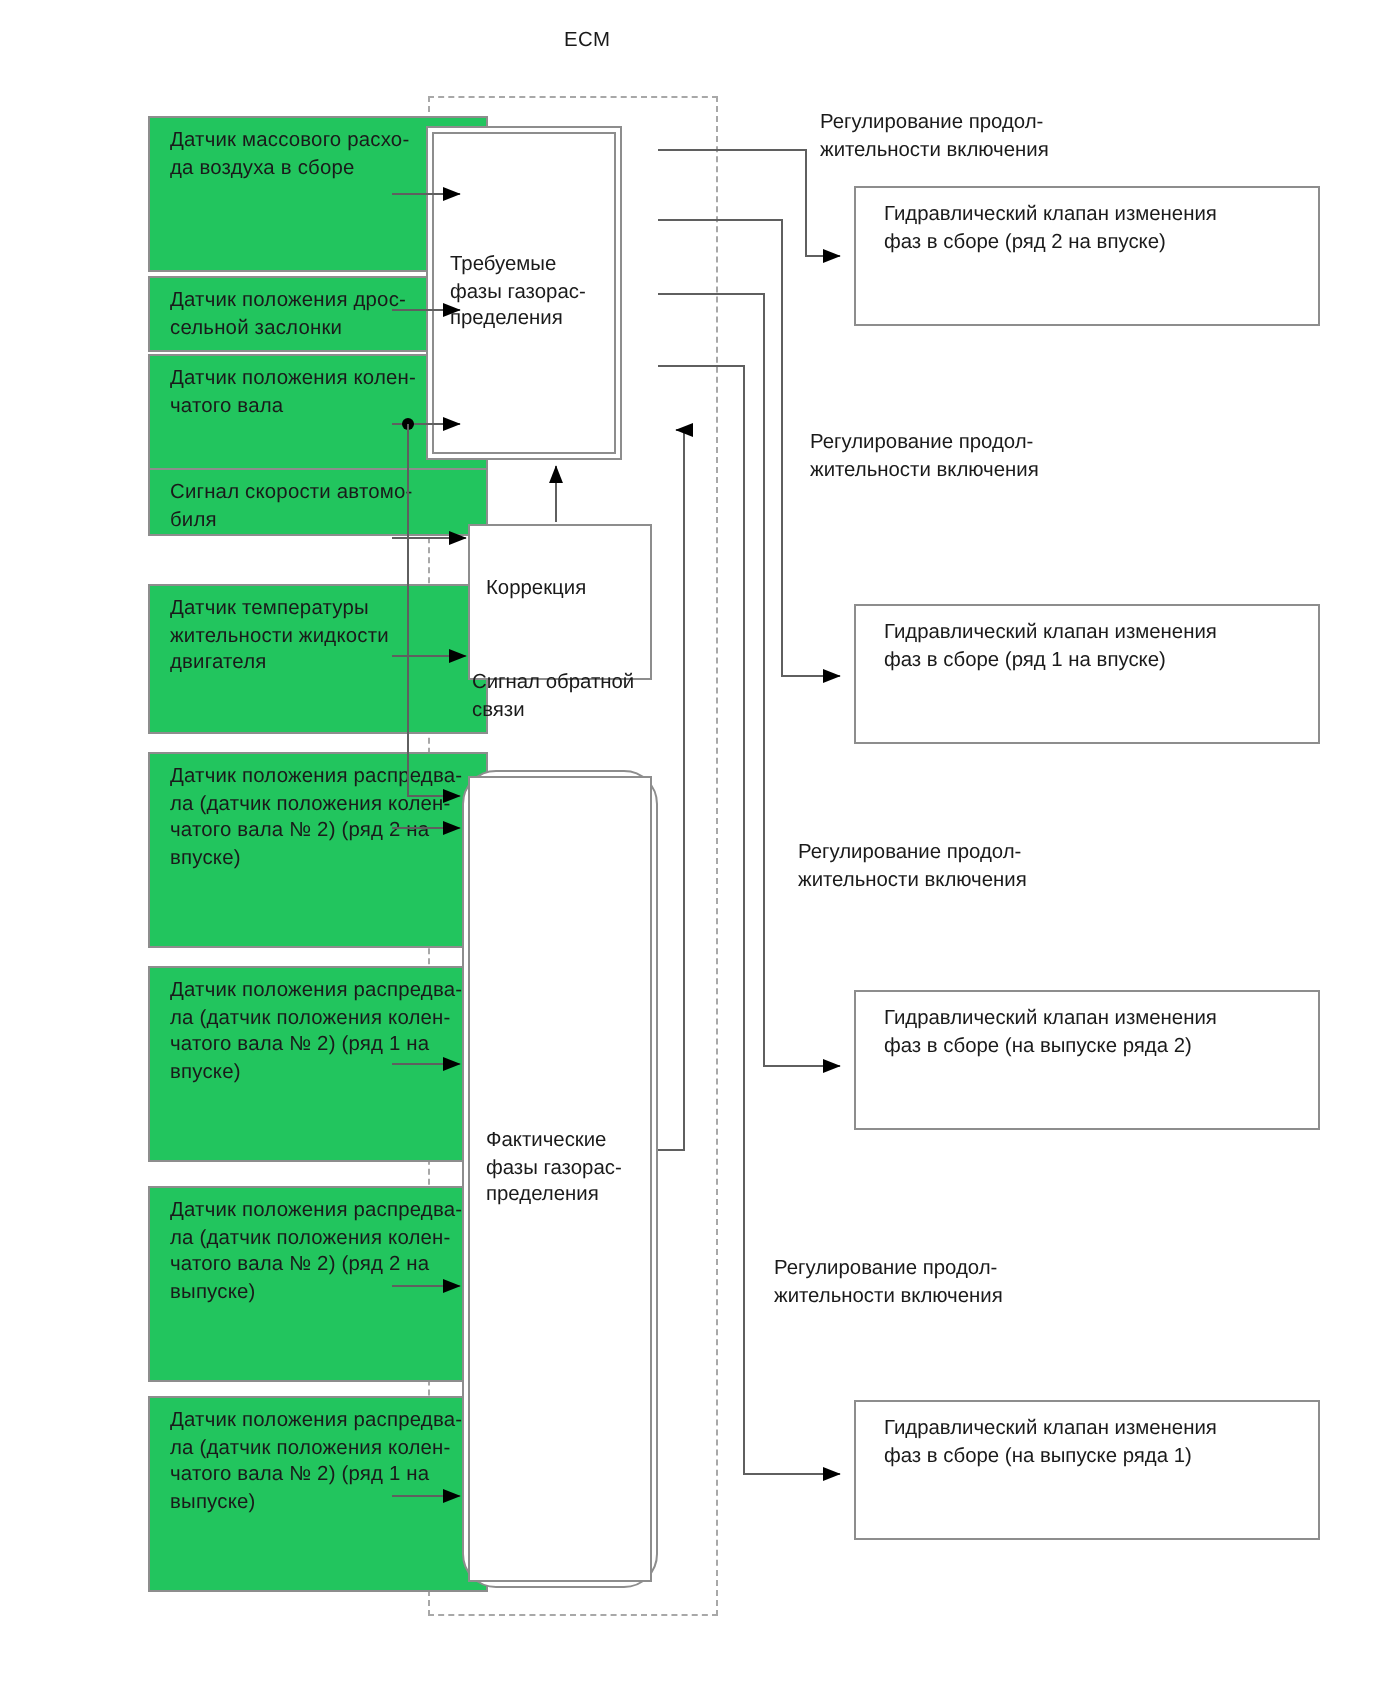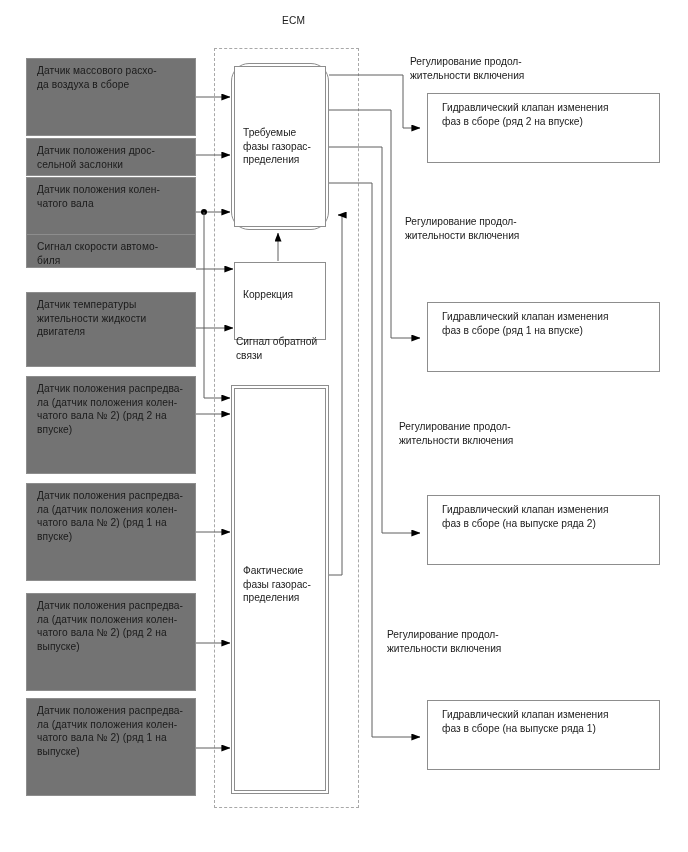--- a/index.html
+++ b/index.html
@@ -15,21 +15,22 @@
     position: relative;
     width: 688px;
     height: 852px;
     background: #ffffff;
     overflow: hidden;
   }
   .box {
     position: absolute;
     box-sizing: border-box;
     border: 1px solid #8d8d8d;
-    background: #737373;
+    background: #22c55e;
+    margin-left: 48px;
   }
   .box .txt {
     position: absolute;
     left: 0;
     right: 0;
     top: 5px;
     padding: 0 8px 0 10px;
     font-size: 10.2px;
     line-height: 13.6px;
     letter-spacing: 0.01em;
@@ -172,36 +173,36 @@
 выпуске)</div>
   </div>
 
   <div class="box" style="left:26px; top:698px; width:170px; height:98px;">
     <div class="txt" style="white-space: pre-line;">Датчик положения распредва-
 ла (датчик положения колен-
 чатого вала № 2) (ряд 1 на
 выпуске)</div>
   </div>
 
-  <div class="inner-box" style="left:231px; top:63px; width:98px; height:167px;border-radius:18px;">
+  <div class="inner-box" style="left:213px; top:63px; width:98px; height:167px;">
     <div class="inner-liner">
       <div class="txt" style="top: 59px; white-space: pre-line;">Требуемые
 фазы газорас-
 пределения</div>
     </div>
   </div>
 
   <div class="plain-box" style="left:234px; top:262px; width:92px; height:78px;">
     <div class="txt" style="top: 25px; white-space: pre-line;">Коррекция</div>
   </div>
 
   <div class="freetext" style="left: 236px; top: 335px; white-space: pre-line;">Сигнал обратной
 связи</div>
 
-  <div class="inner-box" style="left:231px; top:385px; width:98px; height:409px;">
+  <div class="inner-box" style="left:231px; top:385px; width:98px; height:409px;border-radius:17px;">
     <div class="inner-liner">
       <div class="txt" style="top: 175px; white-space: pre-line;">Фактические
 фазы газорас-
 пределения</div>
     </div>
   </div>
 
   <div class="freetext" style="left: 410px; top: 55px; white-space: pre-line;">Регулирование продол-
 жительности включения</div>
   <div class="freetext" style="left: 405px; top: 215px; white-space: pre-line;">Регулирование продол-

